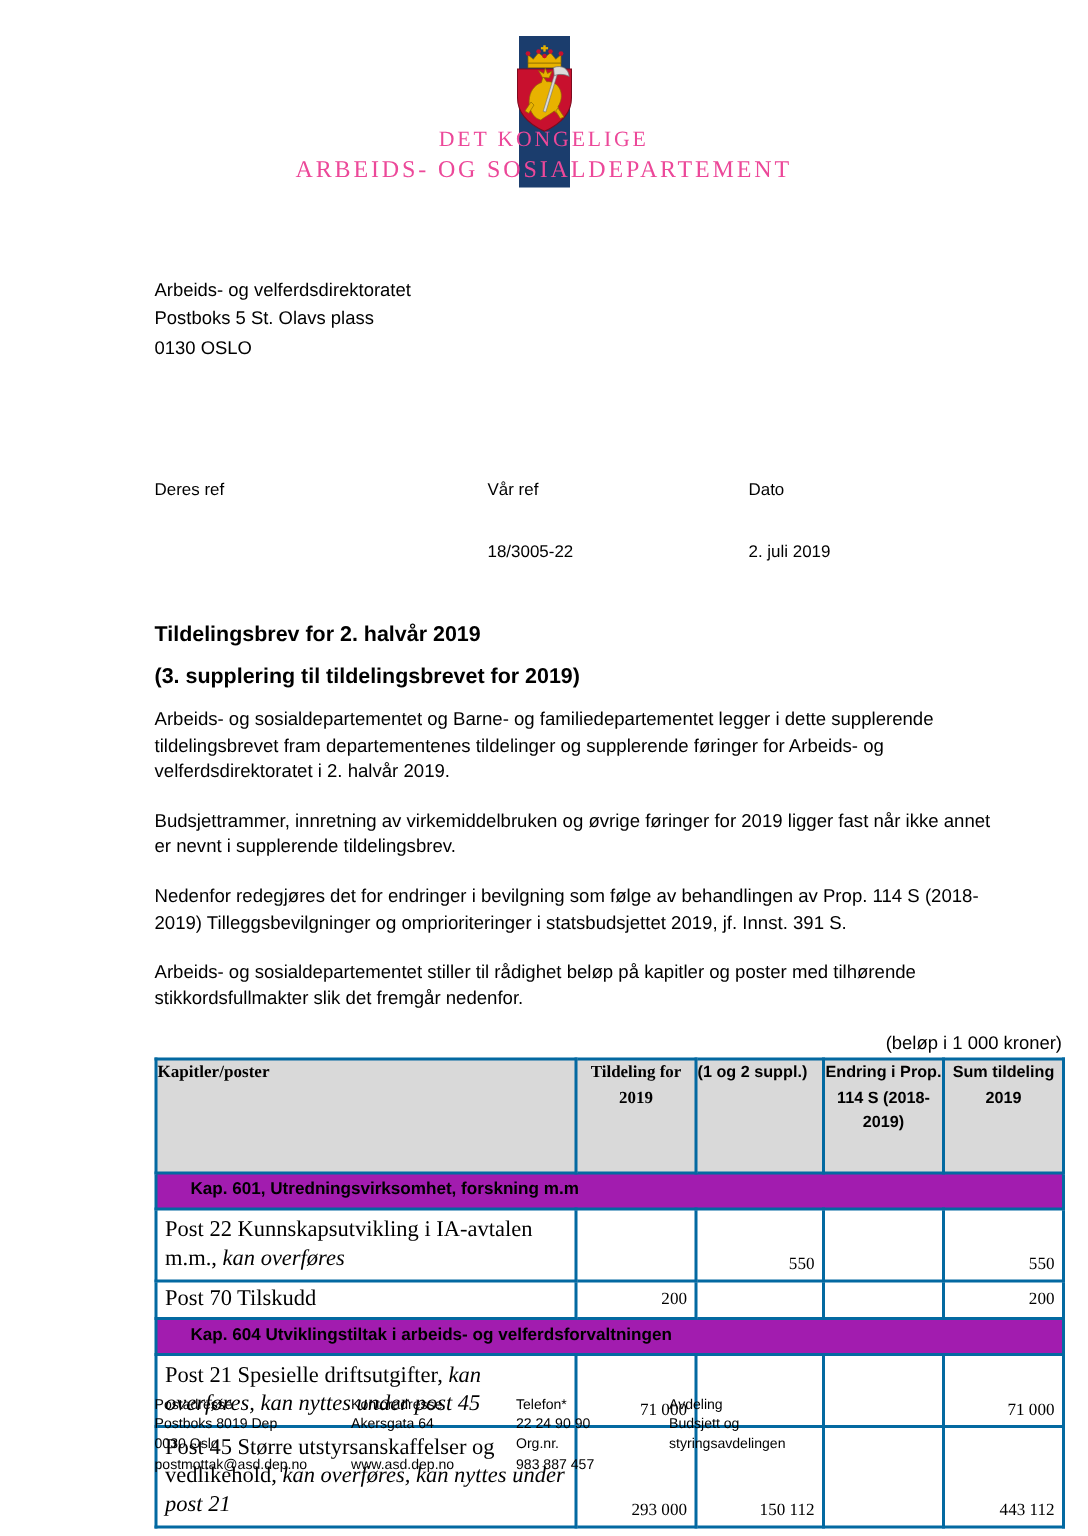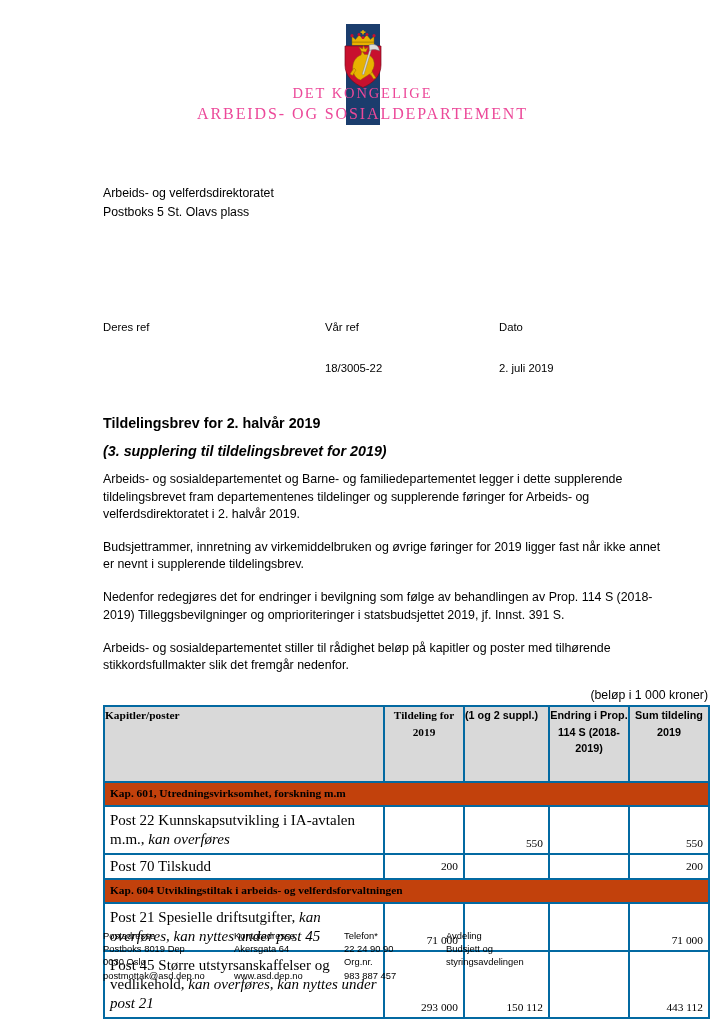--- a/index.html
+++ b/index.html
@@ -98,21 +98,20 @@
     font-size: 14.3px;
     font-weight: bold;
     margin: 0 0 9px 0;
     line-height: 1.3;
   }
   h2.subtitle {
     font-size: 14.3px;
     font-weight: bold;
     margin: 0 0 11px 0;
     line-height: 1.3;
-    font-style: italic;
   }
   p.para {
     font-size: 12.4px;
     line-height: 17.4px;
     margin: 0 0 15.5px 0;
   }
   p.para.tight { margin-bottom: 14px; }
 
   .amount-note {
     font-size: 12.3px;
@@ -161,25 +160,25 @@
   }
   th.col-endr,
   th.col-sum {
     text-align: center;
     padding: 5px 4px 0 4px;
     font-family: "Liberation Sans", sans-serif;
     font-size: 10.8px;
   }
 
   tr.chapter td {
-    background: #c2410c;
-    font-family: Liberation Serif, serif;
+    background: #a21caf;
+    font-family: Liberation Sans, sans-serif;
     font-weight: bold;
     font-size: 11.4px;
-    padding: 4px 0 4px 5px;
+    padding: 4px 0 4px 22px;
     height: 14px;
   }
   tr.post td.label {
     font-family: "Liberation Serif", serif;
     font-size: 15px;
     padding: 4px 4px 4px 5px;
     line-height: 19px;
     text-align: left;
   }
   tr.post td.num {
@@ -254,20 +253,21 @@
   </svg>
   <div class="lh-words">
     <div class="lh-line1">DET KONGELIGE</div>
     <div class="lh-line2">ARBEIDS- OG SOSIALDEPARTEMENT</div>
   </div>
 </div>
 
 <div class="addr">
   <div>Arbeids- og velferdsdirektoratet</div>
   <div>Postboks 5 St. Olavs plass</div>
+  <div>0130 OSLO</div>
 </div>
 
 <div class="refs">
   <div class="col c1">
     <span>Deres ref</span>
     <span class="val"></span>
   </div>
   <div class="col c2">
     <span>Vår ref</span>
     <span class="val">18/3005-22</span>

